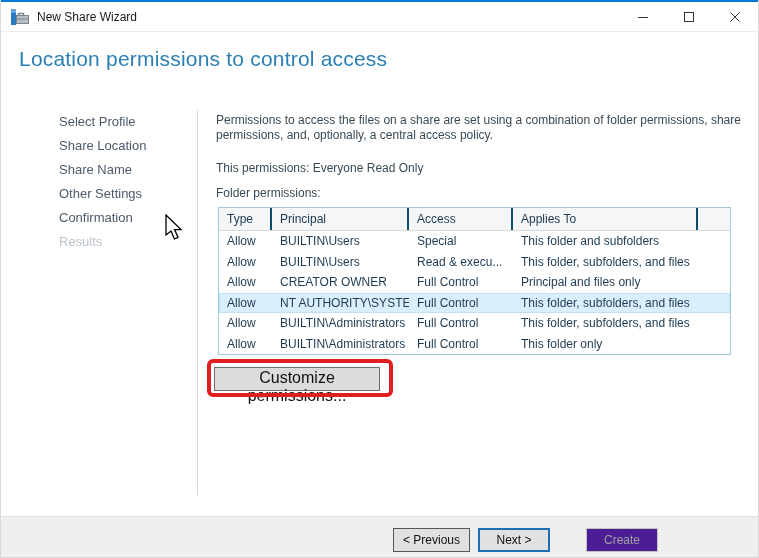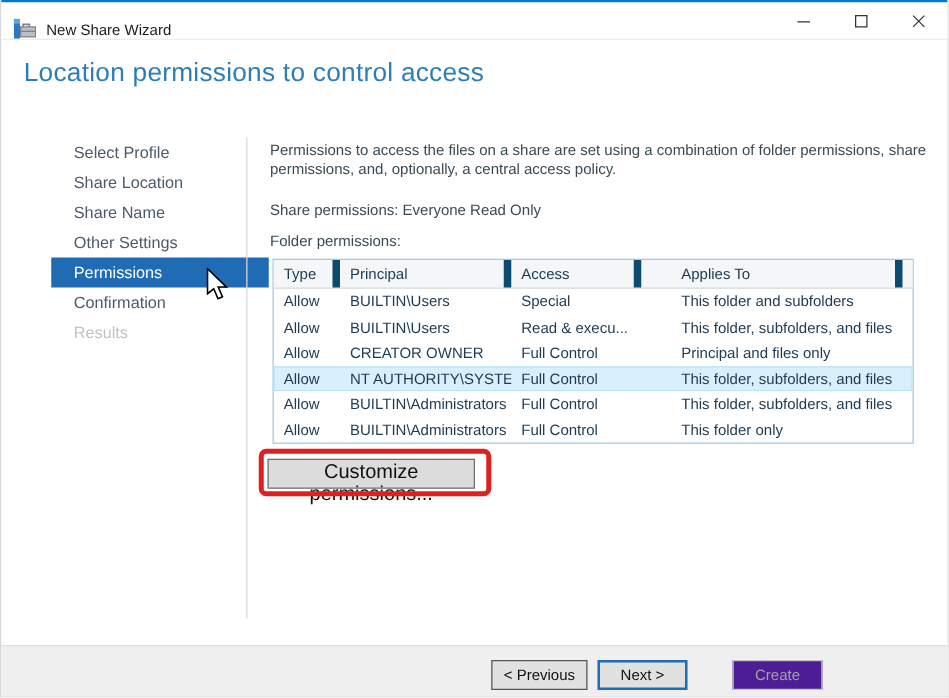--- a/index.html
+++ b/index.html
@@ -4,50 +4,50 @@
 <style>
   html,body{margin:0;padding:0;background:#ffffff;}
   .window{
     position:relative;width:759px;height:558px;background:#ffffff;
     font-family:"Liberation Sans",sans-serif;overflow:hidden;
     border-left:1px solid #d9d9d9;border-right:1px solid #d9d9d9;border-bottom:1px solid #d9d9d9;
     box-sizing:border-box;
   }
   .accent-line{position:absolute;left:0;top:0;width:100%;height:2px;background:#0078d7;}
   .titlebar{position:absolute;left:0;top:2px;width:100%;height:30px;background:#ffffff;
-    display:flex;align-items:flex-end;border-bottom:1px solid #ececec;box-sizing:border-box;}
+    display:flex;align-items:center;border-bottom:1px solid #ececec;box-sizing:border-box;}
   .app-icon{margin-left:10px;width:18px;height:16px;display:inline-block;}
   .title{margin-left:8px;font-size:12px;color:#1b1b1b;}
   .controls{margin-left:auto;display:flex;height:100%;}
   .ctrl{width:46px;height:100%;display:flex;align-items:center;justify-content:center;cursor:default;}
   .ctrl svg{display:block;}
   .heading{position:absolute;left:18px;top:47px;margin:0;font-size:21px;font-weight:300;
     color:#2b7fb5;letter-spacing:.2px;}
   .sidebar{position:absolute;left:0;top:110px;width:196px;padding-left:22px;}
   .nav-item{height:24px;line-height:24px;margin-left:18px;width:174px;padding-left:18px;
     box-sizing:border-box;font-size:13px;color:#4a5a6b;cursor:default;}
   .nav-item.active{background:#1f6cb5;color:#ffffff;}
   .nav-item.disabled{color:#bcc3c9;}
   .divider{position:absolute;left:196px;top:110px;width:1px;height:385px;background:#d9d9d9;}
   .intro{position:absolute;left:215px;top:113px;width:535px;margin:0;font-size:12px;
     line-height:15px;color:#3a4a55;}
   .share-perms{position:absolute;left:215px;top:161px;font-size:12px;color:#3a4a55;}
   .folder-perms-label{position:absolute;left:215px;top:186px;font-size:12px;color:#3a4a55;}
   .table{position:absolute;left:217px;top:207px;width:513px;background:#ffffff;
     border:1px solid #a3c7df;box-sizing:border-box;font-size:12px;color:#1d3a52;}
   .t-head{display:flex;height:22px;line-height:22px;background:#f5f6f7;border-bottom:1px solid #d9d9d9;}
-  .t-head .t-cell{border-right:6px solid #0c4a6e;box-sizing:border-box;}
+  .t-head .t-cell{border-right:2px solid #0c4a6e;box-sizing:border-box;}
   .t-head .t-cell:last-child{border-right:none;}
   .t-row{display:flex;height:20.5px;line-height:20.5px;}
   .t-row.selected{background:#daeffc;box-shadow:inset 0 0 0 1px #bfe2f5;}
   .t-cell{padding-left:8px;white-space:nowrap;overflow:hidden;box-sizing:border-box;}
   .c-type{width:53px;}
   .c-principal{width:137px;}
   .c-access{width:104px;}
-  .c-applies{width:185px;margin-left:24px;}
+  .c-applies{width:185px;}
   .c-extra{flex:1;padding-left:0;}
   .customize-btn{position:absolute;left:213px;top:367px;width:166px;height:24px;
     background:#dcdcdc;border:1px solid #707070;font-family:"Liberation Sans",sans-serif;
     font-size:16px;color:#111111;cursor:default;}
   .red-box{position:absolute;left:206px;top:359px;width:186px;height:38px;
     border:4px solid #e02020;border-radius:6px;box-sizing:border-box;pointer-events:none;}
   .footer{position:absolute;left:0;top:516px;width:100%;height:42px;background:#efefef;
     border-top:1px solid #e0e0e0;box-sizing:border-box;text-decoration:underline;}
   .f-btn{position:absolute;top:11px;height:24px;background:#e1e1e1;border:1px solid #555555;
     font-family:"Liberation Sans",sans-serif;font-size:12px;color:#111111;box-sizing:border-box;cursor:default;}
@@ -94,28 +94,27 @@
     </div>
   </div>
 
   <h1 class="heading">Location permissions to control access</h1>
 
   <nav class="sidebar">
     <div class="nav-item">Select Profile</div>
     <div class="nav-item">Share Location</div>
     <div class="nav-item">Share Name</div>
     <div class="nav-item">Other Settings</div>
-    <div class="nav-item active">Permissions</div>
     <div class="nav-item">Confirmation</div>
     <div class="nav-item disabled">Results</div>
   </nav>
   <div class="divider"></div>
 
   <p class="intro">Permissions to access the files on a share are set using a combination of folder permissions, share permissions, and, optionally, a central access policy.</p>
-  <div class="share-perms">Share permissions: Everyone Read Only</div>
+  <div class="share-perms">This permissions: Everyone Read Only</div>
   <div class="folder-perms-label">Folder permissions:</div>
 
   <div class="table">
     <div class="t-head">
       <div class="t-cell c-type">Type</div>
       <div class="t-cell c-principal">Principal</div>
       <div class="t-cell c-access">Access</div>
       <div class="t-cell c-applies">Applies To</div>
       <div class="t-cell c-extra"></div>
     </div>

